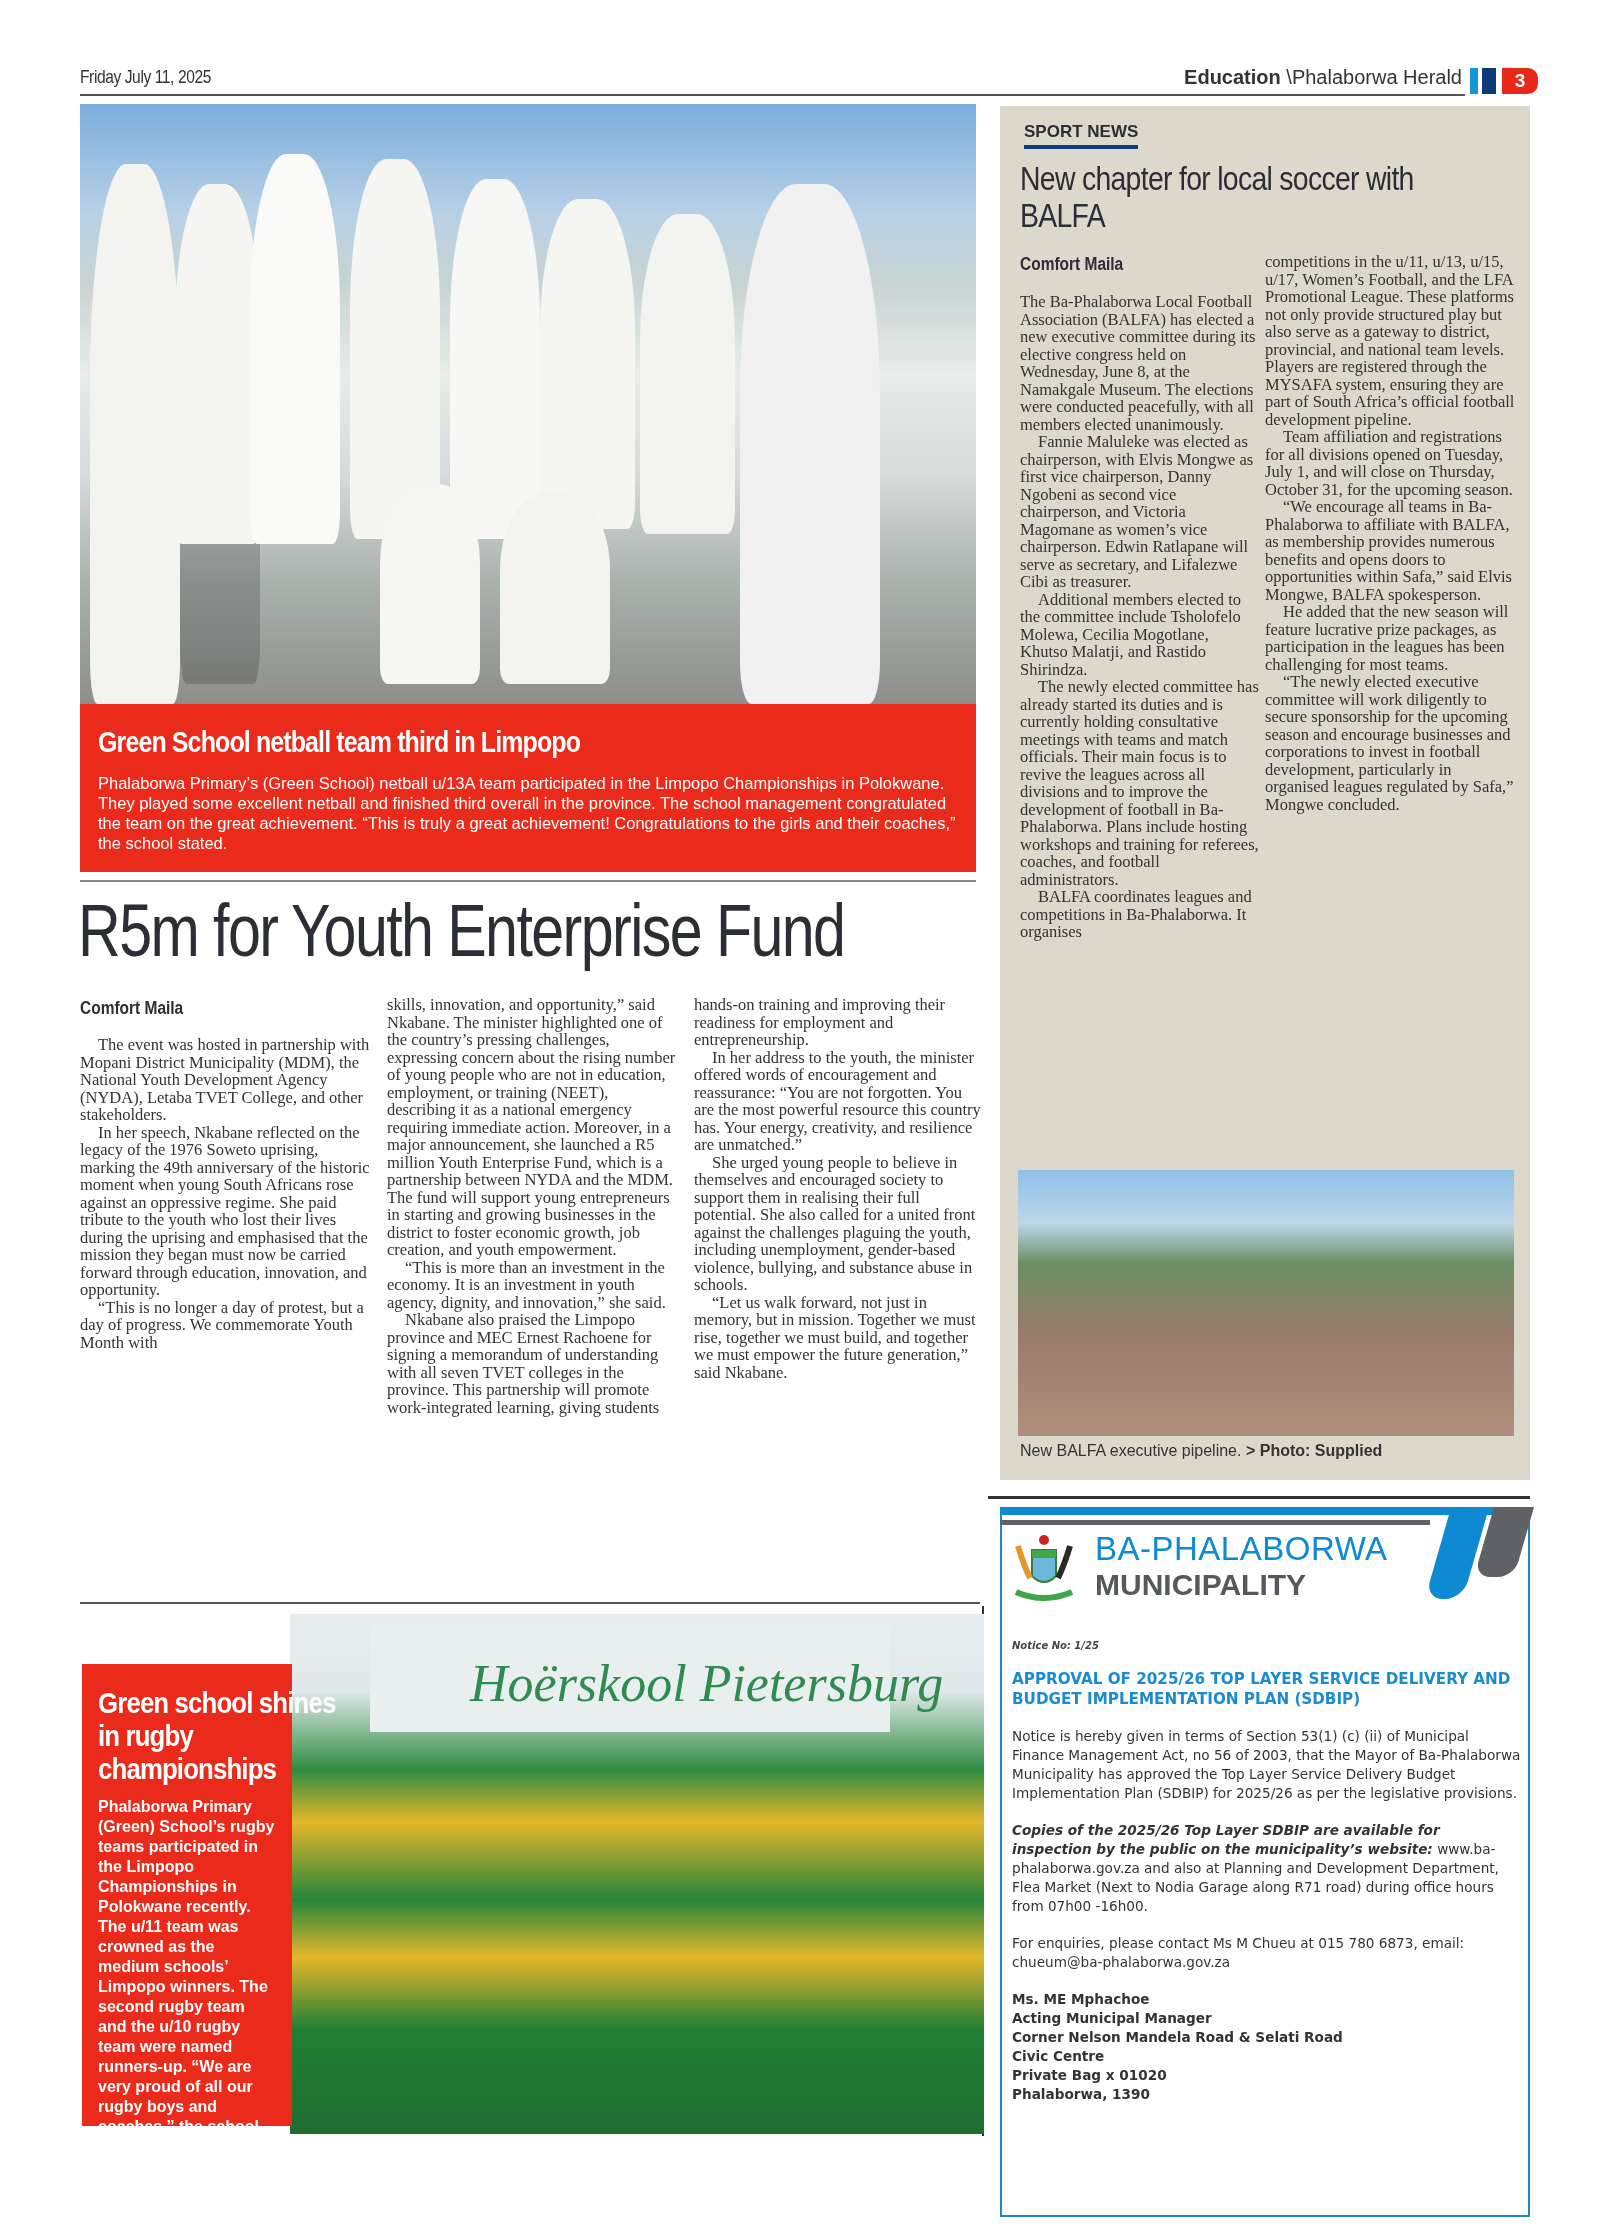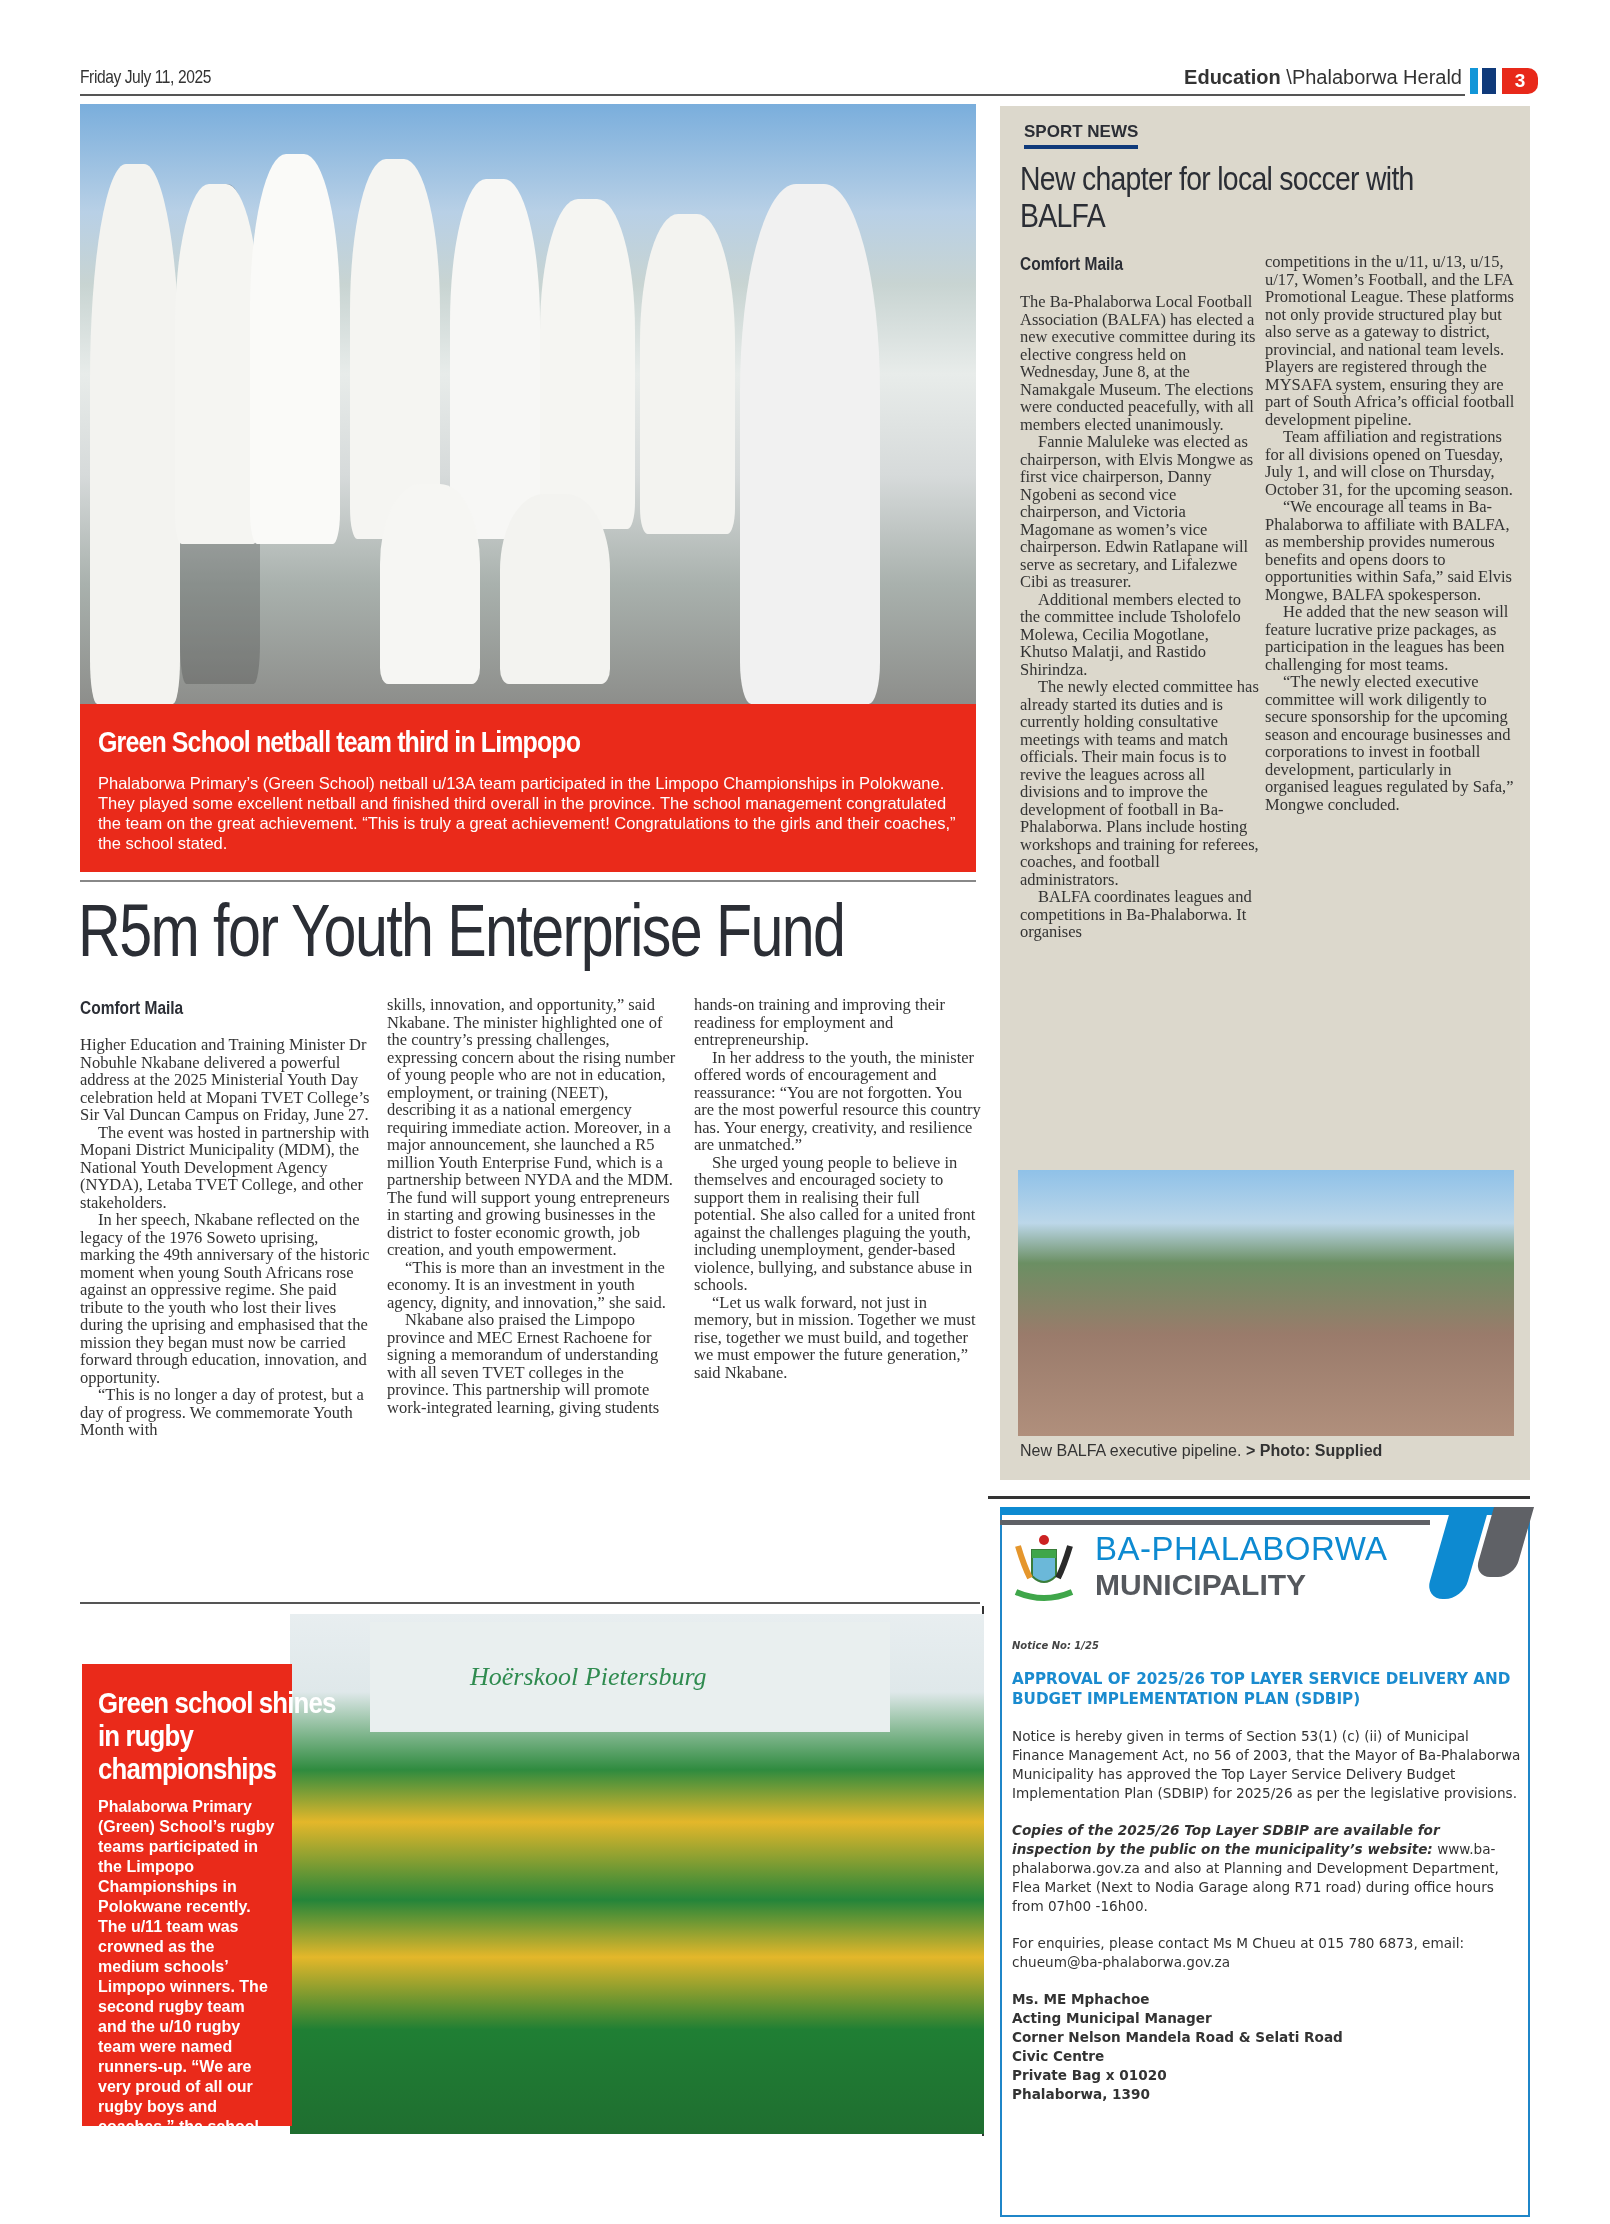--- a/index.html
+++ b/index.html
@@ -95,21 +95,20 @@
 <div class="abs red-caption">
   <h2>Green School netball team third in Limpopo</h2>
   <p>Phalaborwa Primary’s (Green School) netball u/13A team participated in the Limpopo Championships in Polokwane. They played some excellent netball and finished third overall in the province. The school management congratulated the team on the great achievement. “This is truly a great achievement! Congratulations to the girls and their coaches,” the school stated.</p>
 </div>
 
 <div class="abs divider1"></div>
 <div class="abs headline">R5m for Youth Enterprise Fund</div>
 <div class="abs byline" style="left:80px;top:998px;">Comfort Maila</div>
 
 <div class="abs col" style="left:80px;top:1036px;width:290px;">
-  <p class="first">Higher Education and Training Minister Dr Nobuhle Nkabane delivered a powerful address at the 2025 Ministerial Youth Day celebration held at Mopani TVET College’s Sir Val Duncan Campus on Friday, June 27.</p>
   <p>The event was hosted in partnership with Mopani District Municipality (MDM), the National Youth Development Agency (NYDA), Letaba TVET College, and other stakeholders.</p>
   <p>In her speech, Nkabane reflected on the legacy of the 1976 Soweto uprising, marking the 49th anniversary of the historic moment when young South Africans rose against an oppressive regime. She paid tribute to the youth who lost their lives during the uprising and emphasised that the mission they began must now be carried forward through education, innovation, and opportunity.</p>
   <p>“This is no longer a day of protest, but a day of progress. We commemorate Youth Month with</p>
 </div>
 <div class="abs col" style="left:387px;top:996px;width:290px;">
   <p class="first">skills, innovation, and opportunity,” said Nkabane. The minister highlighted one of the country’s pressing challenges, expressing concern about the rising number of young people who are not in education, employment, or training (NEET), describing it as a national emergency requiring immediate action. Moreover, in a major announcement, she launched a R5 million Youth Enterprise Fund, which is a partnership between NYDA and the MDM. The fund will support young entrepreneurs in starting and growing businesses in the district to foster economic growth, job creation, and youth empowerment.</p>
   <p>“This is more than an investment in the economy. It is an investment in youth agency, dignity, and innovation,” she said.</p>
   <p>Nkabane also praised the Limpopo province and MEC Ernest Rachoene for signing a memorandum of understanding with all seven TVET colleges in the province. This partnership will promote work-integrated learning, giving students</p>
 </div>
 <div class="abs col" style="left:694px;top:996px;width:290px;">
@@ -170,18 +169,18 @@
   <div class="sig">Corner Nelson Mandela Road &amp; Selati Road</div>
   <div class="sig">Civic Centre</div>
   <div class="sig">Private Bag x 01020</div>
   <div class="sig">Phalaborwa, 1390</div>
 </div>
 
 <div class="abs divider2"></div>
 <div class="abs vline"></div>
 <div class="abs rugby-photo">
   <div class="abs" style="left:80px;top:8px;width:520px;height:110px;background:#e9efef;"></div>
-  <div class="abs" style="left:180px;top:48px;font-family:'Liberation Serif',serif;font-style:italic;font-size:26px;color:#2f8b4f;white-space:nowrap;">Hoërskool Pietersburg</div>
+  <div class="abs" style="left:180px;top:40px;font-family:'Liberation Serif',serif;font-style:italic;font-size:52px;color:#2f8b4f;white-space:nowrap;">Hoërskool Pietersburg</div>
 </div>
 <div class="abs rugby-card">
   <h2>Green school shines in rugby championships</h2>
   <p>Phalaborwa Primary (Green) School’s rugby teams participated in the Limpopo Championships in Polokwane recently. The u/11 team was crowned as the medium schools’ Limpopo winners. The second rugby team and the u/10 rugby team were named runners-up. “We are very proud of all our rugby boys and coaches,” the school stated.</p>
 </div>
 
 </body></html>

